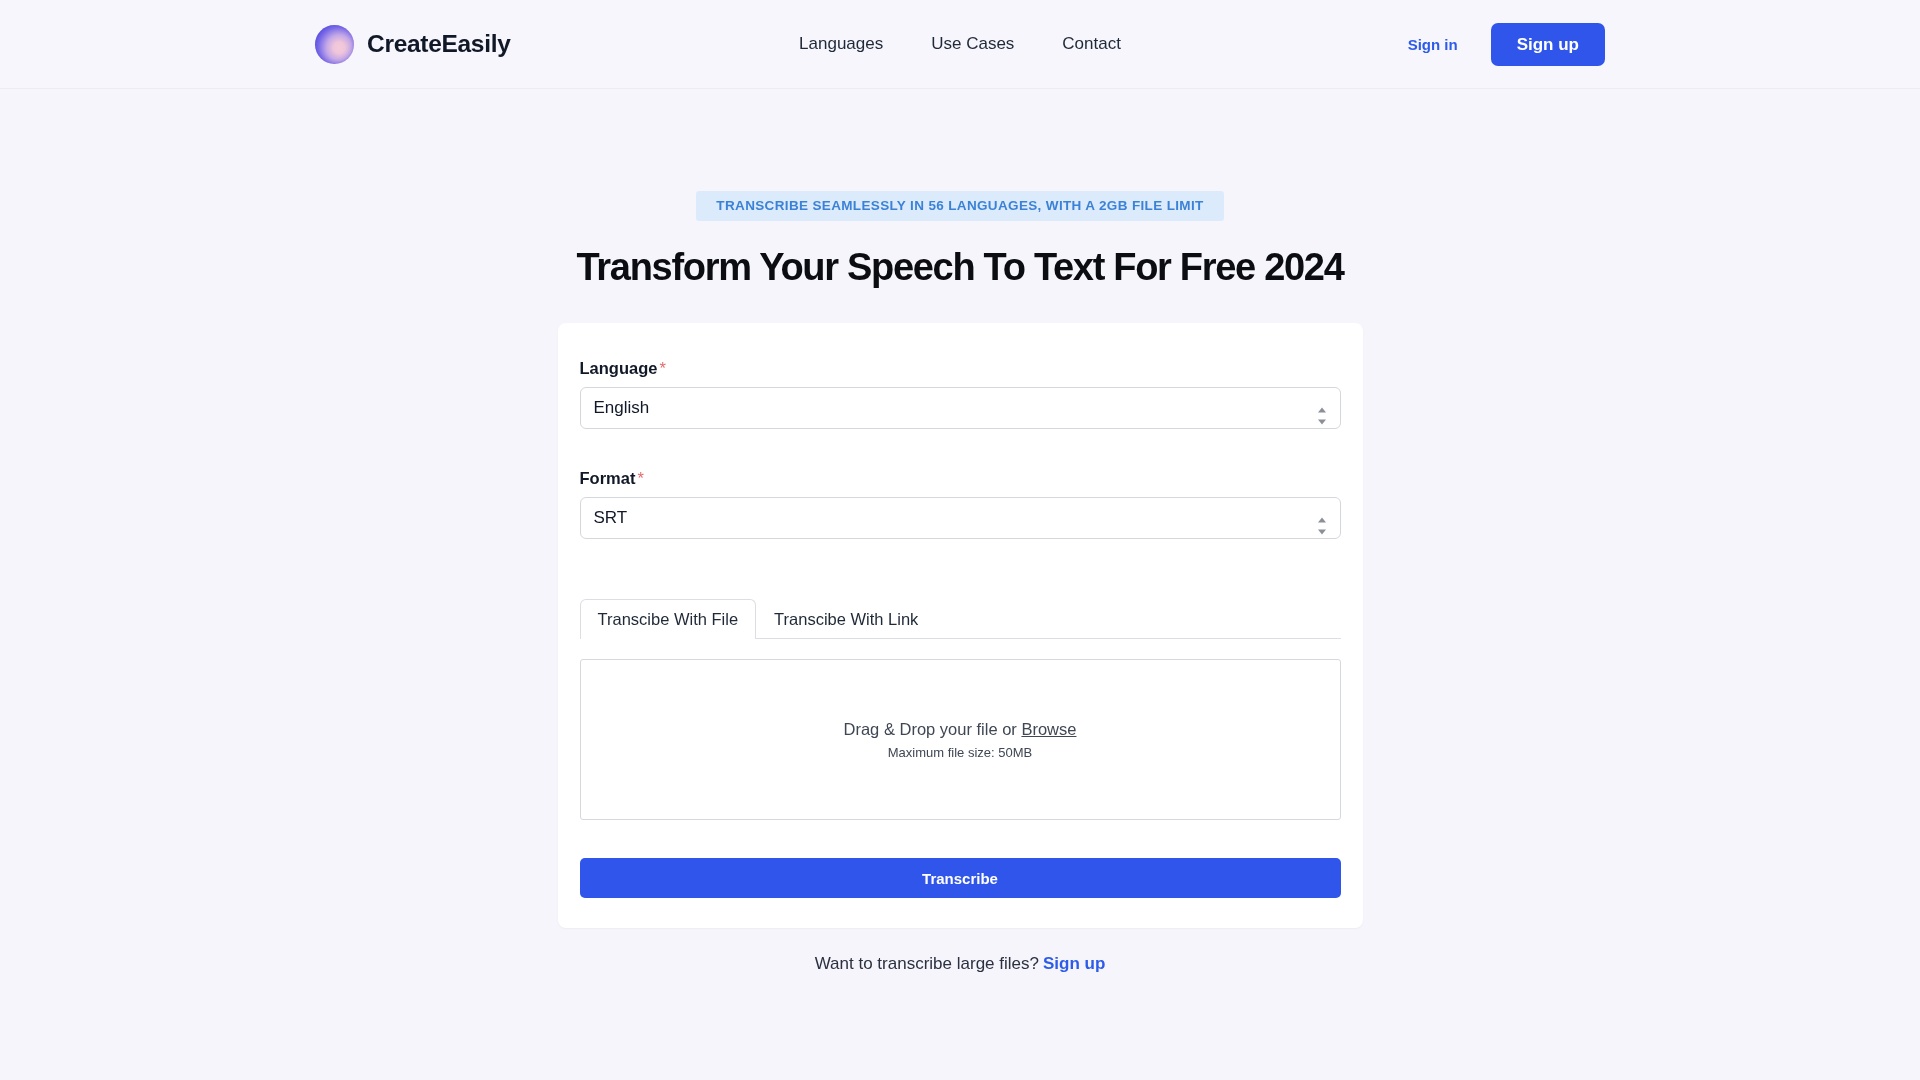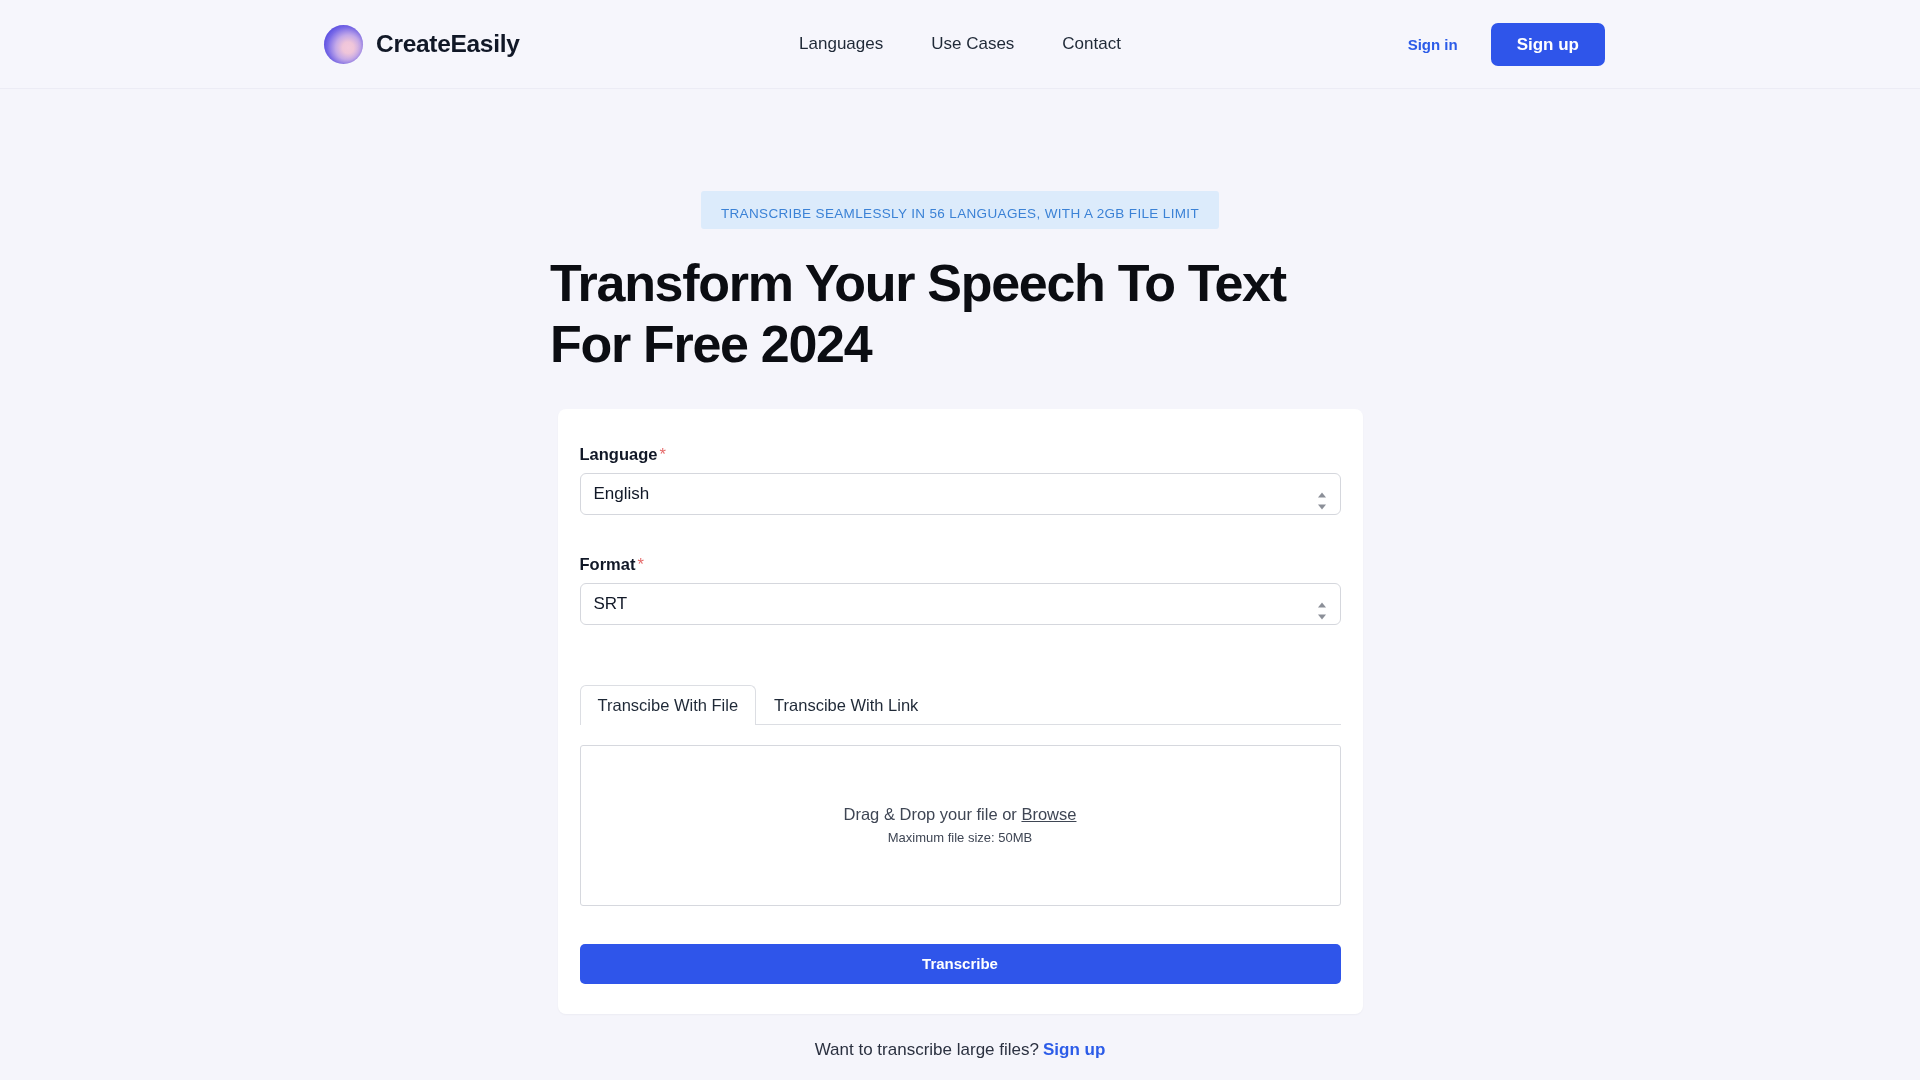--- a/index.html
+++ b/index.html
@@ -22,21 +22,21 @@
     height: 89px;
     background: #f6f6fc;
     border-bottom: 1px solid #ececf5;
     display: flex;
     align-items: center;
     position: relative;
   }
 
   .brand {
     position: absolute;
-    left: 324px;
+    left: 315px;
     display: flex;
     align-items: center;
     gap: 13px;
     text-decoration: none;
   }
 
   .brand-mark {
     width: 39px;
     height: 39px;
     border-radius: 50%;
@@ -104,34 +104,34 @@
     display: flex;
     flex-direction: column;
     align-items: center;
     padding-top: 102px;
   }
 
   .badge {
     background: #dcebfb;
     color: #3b82d6;
     font-size: 13.5px;
-    font-weight: 400;
+    font-weight: 700;
     letter-spacing: 0.35px;
-    padding: 15px 20px 8px;
+    padding: 7px 20px 8px;
     border-radius: 3px;
     white-space: nowrap;
   }
 
   .headline {
     margin-top: 24px;
-    font-size: 52px;
+    font-size: 38px;
     line-height: 1.17;
     font-weight: 800;
     letter-spacing: -1.3px;
-    text-align: left;
+    text-align: right;
     color: #0b0d12;
     max-width: 820px;
   }
 
   .subtitle {
     margin-top: 26px;
     font-size: 19.5px;
     line-height: 1.55;
     color: #4b5563;
     text-align: center;

